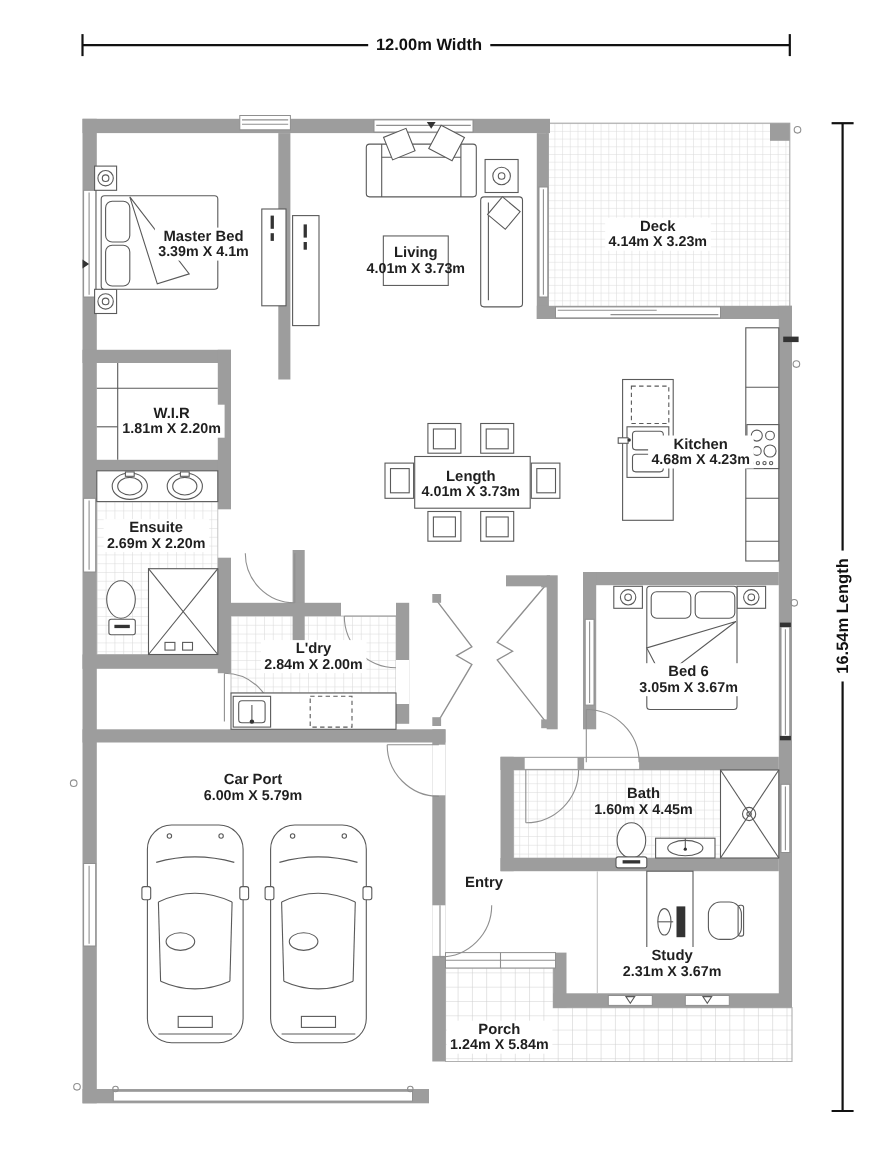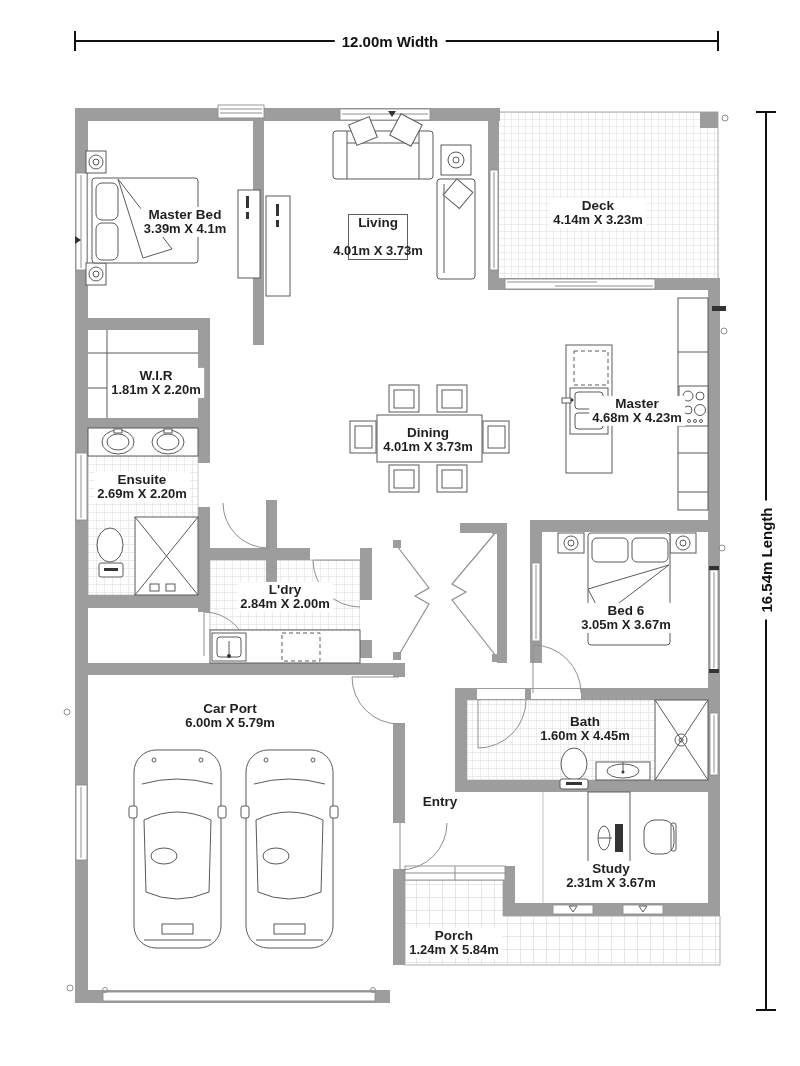--- a/index.html
+++ b/index.html
@@ -26,21 +26,21 @@
   .tilefill{fill:url(#gridM);stroke:#bdbdbd;stroke-width:0.8;}
   .porchfill{fill:url(#gridL);stroke:#b0b0b0;stroke-width:1;}
   
   .room-label{
     position:absolute;transform:translate(-50%,-50%);z-index:3;
     display:flex;flex-direction:column;align-items:center;justify-content:center;
     background:#fff;padding:0 3px;line-height:1.14;text-align:center;
   }
   .room-label .rname{font-size:13.5px;font-weight:600;color:var(--text,#1f1f1f);white-space:nowrap;}
   .room-label .rsize{font-size:13px;font-weight:600;color:var(--text,#1f1f1f);white-space:nowrap;}
-  .room-label.boxed{border:1.2px solid #5f5f5f;width:52px;height:44px;overflow:visible;justify-content:space-between;}
+  .room-label.boxed{border:1.2px solid #5f5f5f;width:52px;height:44px;overflow:visible;}
   .dim-label{
     position:absolute;transform:translate(-50%,-50%);z-index:3;background:#fff;
     padding:0 7px;font-size:15px;font-weight:600;color:var(--dim,#111);white-space:nowrap;
   }
   .dim-label.vert{transform:translate(-50%,-50%) rotate(-90deg);}
 </style>
 </head>
 <body>
 
 <div class="plan">
@@ -443,25 +443,25 @@
 </div>
 <div class="room-label" style="left:598px;top:213px">
   <span class="rname">Deck</span>
   <span class="rsize">4.14m X 3.23m</span>
 </div>
 <div class="room-label" style="left:156px;top:383px">
   <span class="rname">W.I.R</span>
   <span class="rsize">1.81m X 2.20m</span>
 </div>
 <div class="room-label" style="left:637px;top:411px">
-  <span class="rname">Master</span>
+  <span class="rname">Kitchen</span>
   <span class="rsize">4.68m X 4.23m</span>
 </div>
 <div class="room-label" style="left:428px;top:440px;background:transparent">
-  <span class="rname">Dining</span>
+  <span class="rname">Length</span>
   <span class="rsize">4.01m X 3.73m</span>
 </div>
 <div class="room-label" style="left:142px;top:487px">
   <span class="rname">Ensuite</span>
   <span class="rsize">2.69m X 2.20m</span>
 </div>
 <div class="room-label" style="left:285px;top:597px">
   <span class="rname">L'dry</span>
   <span class="rsize">2.84m X 2.00m</span>
 </div>

